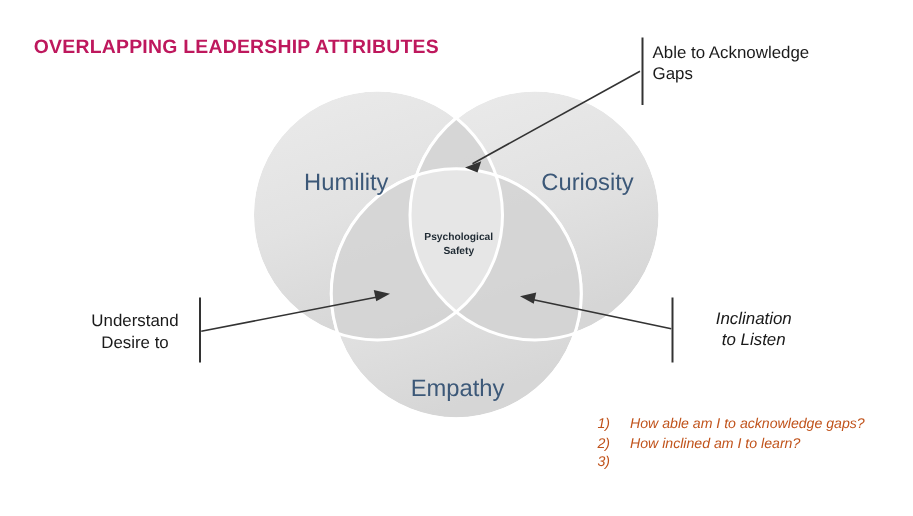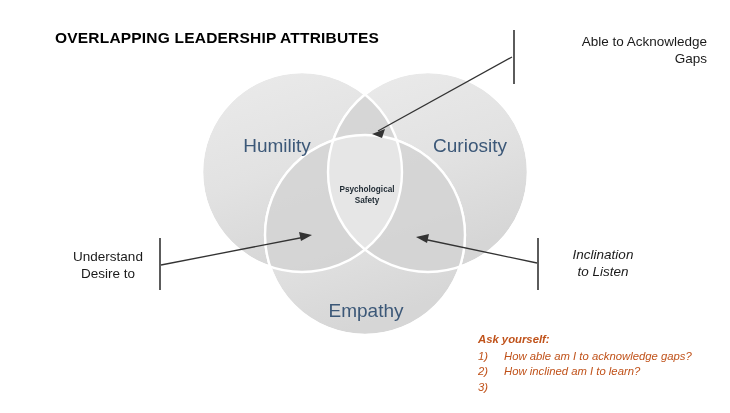--- a/index.html
+++ b/index.html
@@ -16,23 +16,22 @@
     overflow: hidden;
     font-family: "Liberation Sans", sans-serif;
   }
   #slide-title {
     position: absolute;
     left: 27px;
     top: 29px;
     font-size: 15.5px;
     font-weight: bold;
     letter-spacing: 0.2px;
-    color: #000000;
+    color: #be185d;
     white-space: nowrap;
-    margin-left: 28px;
   }
   #venn-svg {
     position: absolute;
     left: 0;
     top: 0;
     width: 730px;
     height: 413px;
   }
   .venn-label {
     font-family: "Liberation Sans", sans-serif;
@@ -49,21 +48,21 @@
     position: absolute;
     font-family: "Liberation Sans", sans-serif;
     font-size: 13.5px;
     color: #1a1a1a;
     line-height: 17px;
   }
   #callout-gaps {
     left: 522px;
     top: 33px;
     width: 185px;
-    text-align: right;
+    text-align: left;
   }
   #callout-desire {
     left: 60px;
     top: 248px;
     width: 96px;
     text-align: center;
   }
   #callout-listen {
     left: 548px;
     top: 246px;
@@ -189,21 +188,20 @@
     <div>Understand</div>
     <div>Desire to</div>
   </div>
 
   <div class="callout-text" id="callout-listen">
     <div>Inclination</div>
     <div>to Listen</div>
   </div>
 
   <div id="ask-block">
-    <div id="ask-heading">Ask yourself:</div>
     <div class="ask-row">
       <span class="ask-num">1)</span>
       <span class="ask-q">How able am I to acknowledge gaps?</span>
     </div>
     <div class="ask-row">
       <span class="ask-num">2)</span>
       <span class="ask-q">How inclined am I to learn?</span>
     </div>
     <div class="ask-row">
       <span class="ask-num">3)</span>

